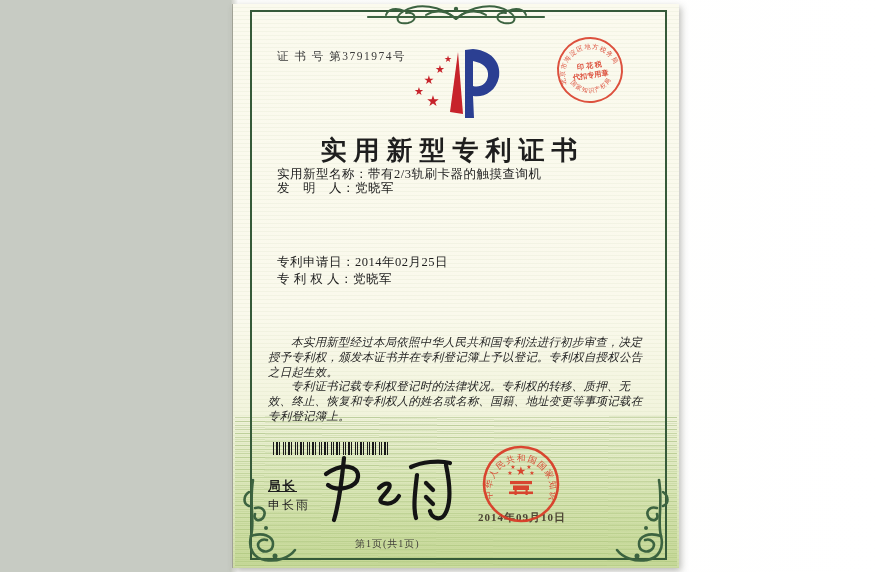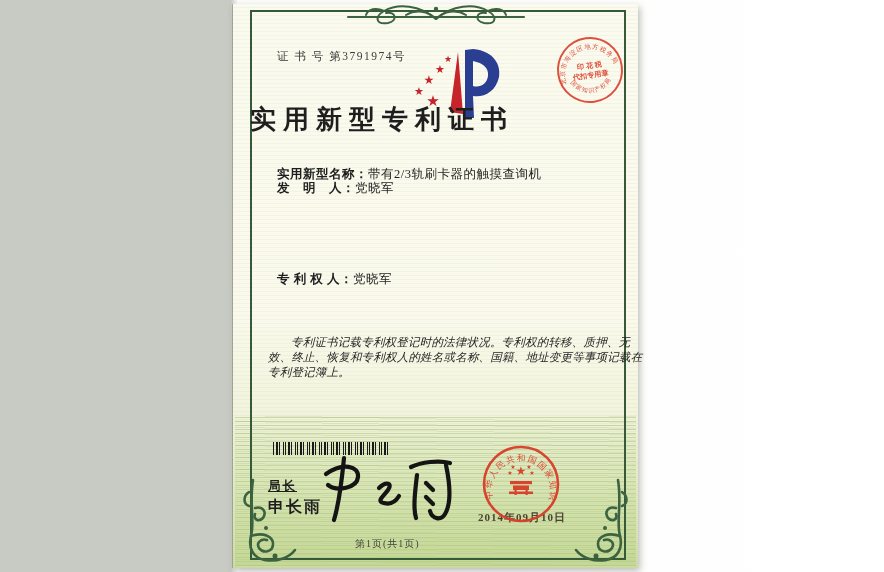--- a/index.html
+++ b/index.html
@@ -3,21 +3,21 @@
 <meta charset="utf-8">
 <style>
   html,body{margin:0;padding:0;}
   #canvas{
     position:relative;width:884px;height:572px;overflow:hidden;
     background:linear-gradient(90deg,#c7cbc3 0,#c7cbc3 231px,#d2d4cd 232px,#fdfdfc 238px,#ffffff 100%);
     font-family:"Liberation Serif","DejaVu Serif",serif;
   }
   
   #page{
-    position:absolute;left:233px;top:4px;width:405px;height:564px;
+    position:absolute;left:233px;top:4px;width:446px;height:564px;
     background:linear-gradient(180deg,#fbfaee 0%,#faf9ec 55%,#f2f4dd 72%,#e2ebc6 85%,#d3e0ac 97%,#cddca4 100%);
     box-shadow:2px 3px 7px rgba(60,60,50,.35), -1px 0 0 rgba(120,120,100,.45);
   }
   
   #page::before{
     content:"";position:absolute;inset:0;
     background:repeating-linear-gradient(0deg,rgba(120,150,80,.06) 0 1px,rgba(0,0,0,0) 1px 4px);
     pointer-events:none;
   }
   
@@ -33,32 +33,32 @@
     border:2px solid #365a39;z-index:2;pointer-events:none;
   }
   .ornament{position:absolute;z-index:3;color:#3c6340;}
   #orn-top{left:50%;top:-3px;transform:translateX(-50%);}
   #orn-bl{left:6px;bottom:4px;}
   #orn-br{right:6px;bottom:4px;transform:scaleX(-1);}
   
   .t{position:absolute;z-index:4;color:#1e1e1e;white-space:nowrap;}
   #certno{left:44px;top:45px;font-size:11.5px;letter-spacing:1.5px;color:#3a3a3a;}
   #logo{position:absolute;left:170px;top:36px;z-index:4;}
-  #title{left:17px;top:98px;width:405px;font-size:26px;font-weight:bold;letter-spacing:7px;white-space:nowrap;}
+  #title{left:17px;top:129px;width:405px;text-align:center;font-size:26px;font-weight:bold;letter-spacing:7px;white-space:nowrap;}
   .row{left:44px;font-size:12.5px;letter-spacing:.5px;}
-  .row .lab{font-weight:700;}
+  .row .lab{font-weight:400;}
   #row0{top:162px;} #row1{top:176px;} #row2{top:222px;} #row3{top:250px;} #row4{top:267px;} #row5{top:313px;}
   #body{position:absolute;left:35px;top:331px;width:384px;z-index:4;}
   #body p{margin:0;text-indent:2em;font-size:11.5px;line-height:14.8px;font-style:italic;color:#262626;letter-spacing:.2px;white-space:normal;}
   #barcode{
     position:absolute;left:40px;top:438px;width:118px;height:13px;z-index:4;
     background:repeating-linear-gradient(90deg,#1a1a1a 0 1px,transparent 1px 3px,#1a1a1a 3px 5px,transparent 5px 6px,#1a1a1a 6px 7px,transparent 7px 10px,#1a1a1a 10px 11px,transparent 11px 12px);
   }
   #dir-title{left:35px;top:474px;font-size:12.5px;font-weight:bold;letter-spacing:2px;text-decoration:underline;}
-  #dir-name{left:35px;top:493px;font-size:16px;font-weight:bold;letter-spacing:2px;}
+  #dir-name{left:35px;top:493px;font-size:12px;font-weight:normal;letter-spacing:2px;}
   #signature{position:absolute;left:80px;top:446px;z-index:4;}
   #seal-main{position:absolute;left:248px;top:440px;z-index:5;opacity:.93;}
   #seal-date{left:245px;top:506px;font-size:11px;font-weight:bold;letter-spacing:1px;color:#4c4434;z-index:4;}
   #footer{left:122px;top:533px;width:140px;text-align:left;font-size:10px;color:#44443c;letter-spacing:1px;}
   #seal-corner{position:absolute;left:321px;top:30px;z-index:5;opacity:.88;transform:rotate(-8deg);}
   .sealtxt{fill:#d93a26;font-family:"Liberation Serif","DejaVu Serif",serif;}
 </style>
 </head>
 <body>
 
@@ -113,23 +113,25 @@
       </g>
       <polygon points="55,12 47,72 60,74" fill="#c7232b"></polygon>
       <path d="M62,10 L70,9 C92,11 98,26 96,37 C93,52 80,58 70,56 L71,78 L62,78 Z
                M70,21 C80,23 86,28 85,36 C84,44 77,48 70,46 Z" fill="#2b3f92" fill-rule="evenodd"></path>
     </svg>
 
     <div id="title" class="t">实用新型专利证书</div>
 
     <div id="row0" class="t row"><span class="lab">实用新型名称：</span><span>带有2/3轨刷卡器的触摸查询机</span></div>
     <div id="row1" class="t row"><span class="lab">发　明　人：</span><span>党晓军</span></div>
+    <div id="row3" class="t row"><span class="lab">专利申请日：</span><span>2014年02月25日</span></div>
     <div id="row4" class="t row"><span class="lab">专 利 权 人：</span><span>党晓军</span></div>
 
     <div id="body">
+      <p>本实用新型经过本局依照中华人民共和国专利法进行初步审查，决定授予专利权，颁发本证书并在专利登记簿上予以登记。专利权自授权公告之日起生效。</p>
       <p>专利证书记载专利权登记时的法律状况。专利权的转移、质押、无效、终止、恢复和专利权人的姓名或名称、国籍、地址变更等事项记载在专利登记簿上。</p>
     </div>
 
     <div id="barcode"></div>
     <div id="dir-title" class="t">局长</div>
     <div id="dir-name" class="t">申长雨</div>
 
     <svg id="signature" width="150" height="82" viewBox="0 0 150 82">
       <g stroke="#141414" fill="none" stroke-width="4.2" stroke-linecap="round" stroke-linejoin="round">
         <path d="M31,8 C29,28 27,50 21,70"></path>

